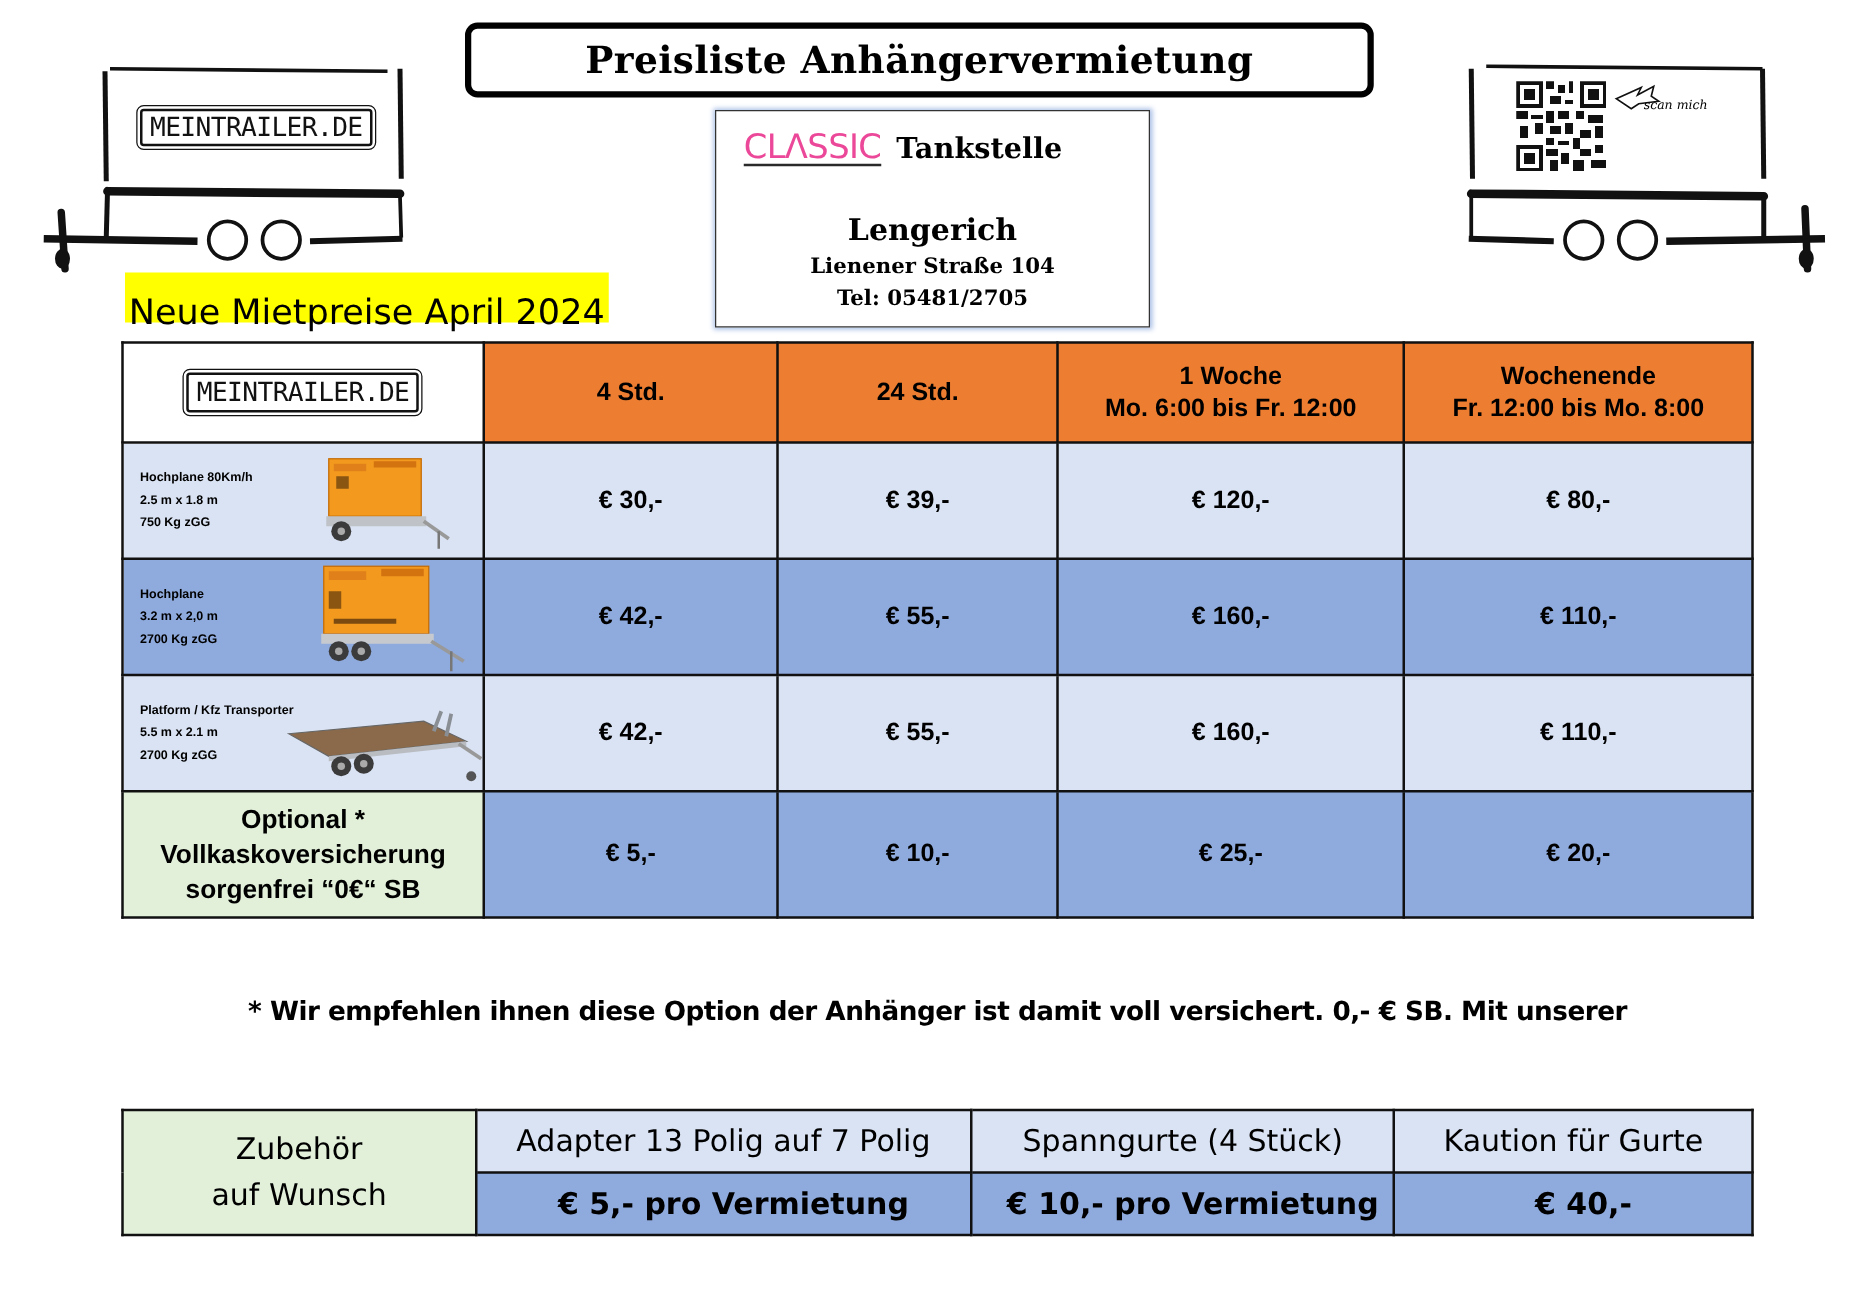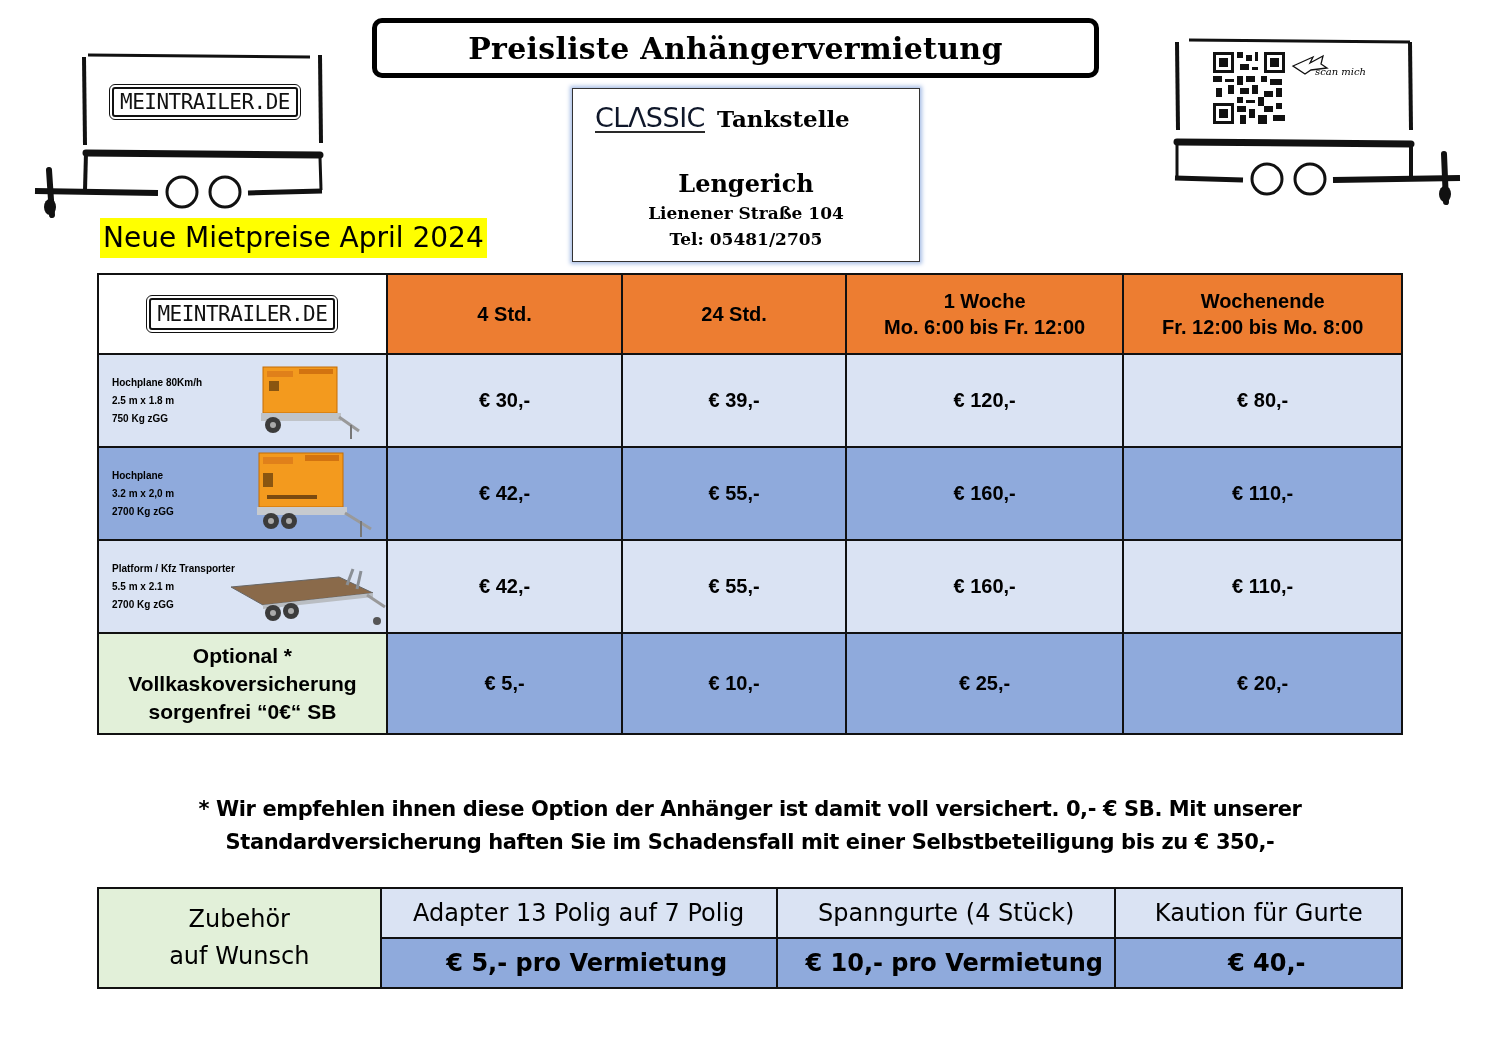--- a/index.html
+++ b/index.html
@@ -19,32 +19,32 @@
 
   
   .addr-box {
     left: 572px; top: 88px; width: 348px; height: 174px;
     border: 1px solid #333;
     box-shadow: 0 0 4px 2px #a9bfe6;
     background: #fff;
   }
   .addr-brand { position: absolute; left: 22px; top: 16px; display: flex; align-items: baseline; }
   .classic {
-    font-family: "DejaVu Sans", sans-serif; font-size: 27px; color: #0f172a;
+    font-family: "DejaVu Sans", sans-serif; font-size: 27px; color: #ec4899;
     letter-spacing: -0.5px; border-bottom: 2px solid #2a2a2a; line-height: 26px;
     font-weight: 500;
   }
   .tankstelle { font-family: "DejaVu Serif", serif; font-weight: bold; font-size: 23px; margin-left: 12px; }
   .addr-city { position: absolute; left: 0; width: 100%; top: 80px; text-align: center; font-family: "DejaVu Serif", serif; font-weight: bold; font-size: 24px; }
   .addr-street { position: absolute; left: 0; width: 100%; top: 114px; text-align: center; font-family: "DejaVu Serif", serif; font-weight: bold; font-size: 17px; }
   .addr-tel { position: absolute; left: 0; width: 100%; top: 140px; text-align: center; font-family: "DejaVu Serif", serif; font-weight: bold; font-size: 17px; }
 
   
   .new-prices {
-    left: 100px; top: 218px; height: 40px; padding: 0 3px;
+    left: 100px; top: 218px; height: 40px; padding: 12px 3px;
     background: #ffff00; font-size: 28px; line-height: 40px;
     font-family: "DejaVu Sans", sans-serif; font-weight: normal;
   }
 
   
   .logo-plate {
     border: 2px solid #111; border-radius: 3px; padding: 1px 6px;
     font-family: "DejaVu Sans Mono", monospace; font-weight: normal; font-size: 21px;
     letter-spacing: -0.5px; color: #111; background: #fff;
     box-shadow: inset 0 0 0 1px #fff, 0 0 0 1px #fff;
@@ -98,21 +98,21 @@
     <path d="M5 146 L128 148" stroke="#111" stroke-width="6" fill="none"></path>
     <path d="M218 148 L292 146" stroke="#111" stroke-width="5" fill="none"></path>
     <circle cx="152" cy="147" r="15" stroke="#111" stroke-width="3" fill="none"></circle>
     <circle cx="195" cy="147" r="15" stroke="#111" stroke-width="3" fill="none"></circle>
     <path d="M19 125 L22 170" stroke="#111" stroke-width="6" stroke-linecap="round" fill="none"></path>
     <ellipse cx="20" cy="162" rx="6" ry="8" fill="#111"></ellipse>
   </svg>
   <div class="logo-plate abs" style="left:82px; top:42px;">MEINTRAILER.DE</div>
 </div>
 
-<div class="abs" style="left:1165px; top:32px; width:300px; height:175px;">
+<div class="abs" style="left:1165px; top:45px; width:300px; height:175px;">
   <svg width="300" height="175" viewBox="0 0 300 175" style="position:absolute;left:0;top:0;">
     <path d="M24 8 L245 10" stroke="#111" stroke-width="3" fill="none"></path>
     <path d="M12 10 L13 98" stroke="#111" stroke-width="4" fill="none"></path>
     <path d="M245 10 L246 98" stroke="#111" stroke-width="4" fill="none"></path>
     <path d="M12 110 L246 112" stroke="#111" stroke-width="7" stroke-linecap="round" fill="none"></path>
     <path d="M12 112 L12 145" stroke="#111" stroke-width="3" fill="none"></path>
     <path d="M246 112 L246 145" stroke="#111" stroke-width="4" fill="none"></path>
     <path d="M10 146 L78 148" stroke="#111" stroke-width="5" fill="none"></path>
     <path d="M168 148 L295 146" stroke="#111" stroke-width="6" fill="none"></path>
     <circle cx="102" cy="147" r="15" stroke="#111" stroke-width="3" fill="none"></circle>
@@ -297,21 +297,20 @@
     <td>€ 5,-</td>
     <td>€ 10,-</td>
     <td>€ 25,-</td>
     <td>€ 20,-</td>
   </tr>
 </tbody>
   </table>
 
 <div class="abs footnote">
   <div>*  Wir empfehlen ihnen diese Option der Anhänger ist damit voll versichert. 0,- € SB. Mit unserer</div>
-  <div>Standardversicherung haften Sie im Schadensfall mit einer Selbstbeteiligung bis zu € 350,-</div>
 </div>
 
 <table class="acc-table">
   <colgroup>
     <col style="width:283px">
       <col style="width:397px">
       <col style="width:339px">
       <col style="width:287px">
   </colgroup>
   <tbody>

